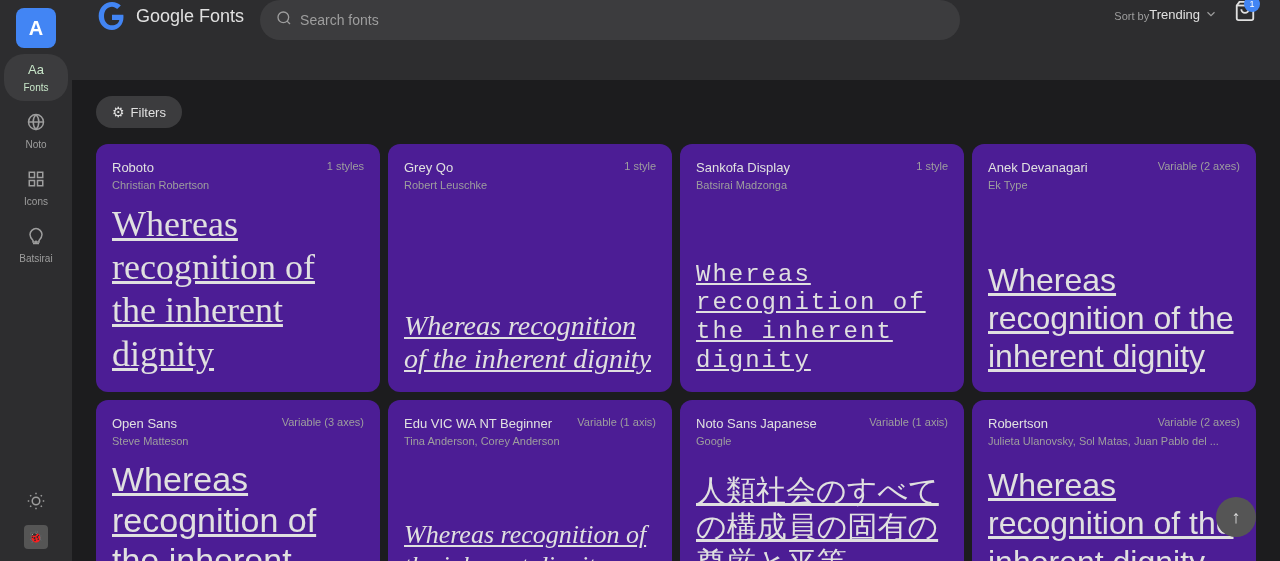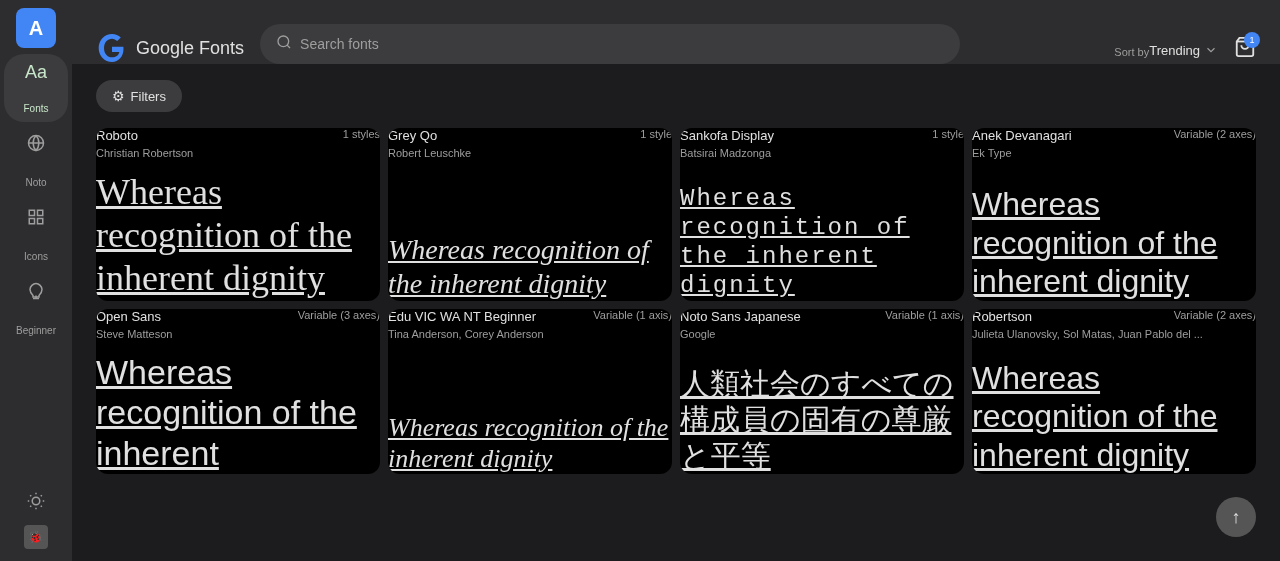--- a/index.html
+++ b/index.html
@@ -46,22 +46,22 @@
       padding: 8px 4px;
       cursor: pointer;
       border-radius: 20px;
       width: 64px;
       margin: 2px 0;
     }
     .sidebar-item.active {
       background: #3c3c3e;
     }
     .sidebar-item .icon {
-      font-size: 18px;
-      margin-bottom: 20px;
+      font-size: 13px;
+      margin-bottom: 5px;
       color: #c0c0c0;
     }
     .sidebar-item.active .icon {
       color: #c8e6c9;
     }
     .sidebar-item .label {
       font-size: 10px;
       color: #9e9e9e;
     }
     .sidebar-item.active .label {
@@ -104,23 +104,23 @@
       flex: 1;
       display: flex;
       flex-direction: column;
       overflow: hidden;
     }
 
     
     .header {
       background: #2d2d2f;
       display: flex;
-      align-items: flex-end;
+      align-items: flex-start;
       padding: 0 24px;
-      height: 64px;
+      height: 80px;
       gap: 16px;
       flex-shrink: 0;
     }
     .google-fonts-logo {
       display: flex;
       align-items: center;
       gap: 8px;
       text-decoration: none;
     }
     .gf-icon {
@@ -142,21 +142,20 @@
     .search-bar {
       flex: 1;
       max-width: 700px;
       background: #3c3c3e;
       border-radius: 24px;
       display: flex;
       align-items: center;
       padding: 16px 16px;
       gap: 8px;
       height: 40px;
-      margin-top: 12px;
     }
     .search-bar input {
       background: transparent;
       border: none;
       outline: none;
       color: #e0e0e0;
       font-size: 14px;
       flex: 1;
     }
     .search-bar input::placeholder {
@@ -236,22 +235,23 @@
       font-size: 14px;
     }
 
     
     .font-grid {
       display: grid;
       grid-template-columns: repeat(4, 1fr);
       gap: 8px;
     }
     .font-card {
-      background: #000000;
+      background: #4c1d95;
       border-radius: 12px;
+      padding: 16px;
       cursor: pointer;
       min-height: 160px;
       display: flex;
       flex-direction: column;
       overflow: hidden;
     }
     .font-card-header {
       display: flex;
       justify-content: space-between;
       align-items: flex-start;
@@ -382,21 +382,21 @@
   </div>
 
   <div class="sidebar-item">
     <span class="icon">
       <svg width="18" height="18" viewBox="0 0 24 24" fill="none" stroke="#9e9e9e" stroke-width="2">
           <path d="M12 2C8 2 4 6 4 10c0 4 2 6 4 8v2h8v-2c2-2 4-4 4-8 0-4-4-8-8-8z"></path>
           <line x1="8" y1="22" x2="16" y2="22"></line>
           <line x1="12" y1="18" x2="12" y2="22"></line>
         </svg>
     </span>
-    <span class="label">Beginner</span>
+    <span class="label">Batsirai</span>
   </div>
 
 
   <div class="sidebar-bottom">
     <div class="sidebar-bottom-icon">
       <svg width="18" height="18" viewBox="0 0 24 24" fill="none" stroke="#9e9e9e" stroke-width="2">
           <circle cx="12" cy="12" r="5"></circle>
           <line x1="12" y1="1" x2="12" y2="3"></line>
           <line x1="12" y1="21" x2="12" y2="23"></line>
           <line x1="4.22" y1="4.22" x2="5.64" y2="5.64"></line>

